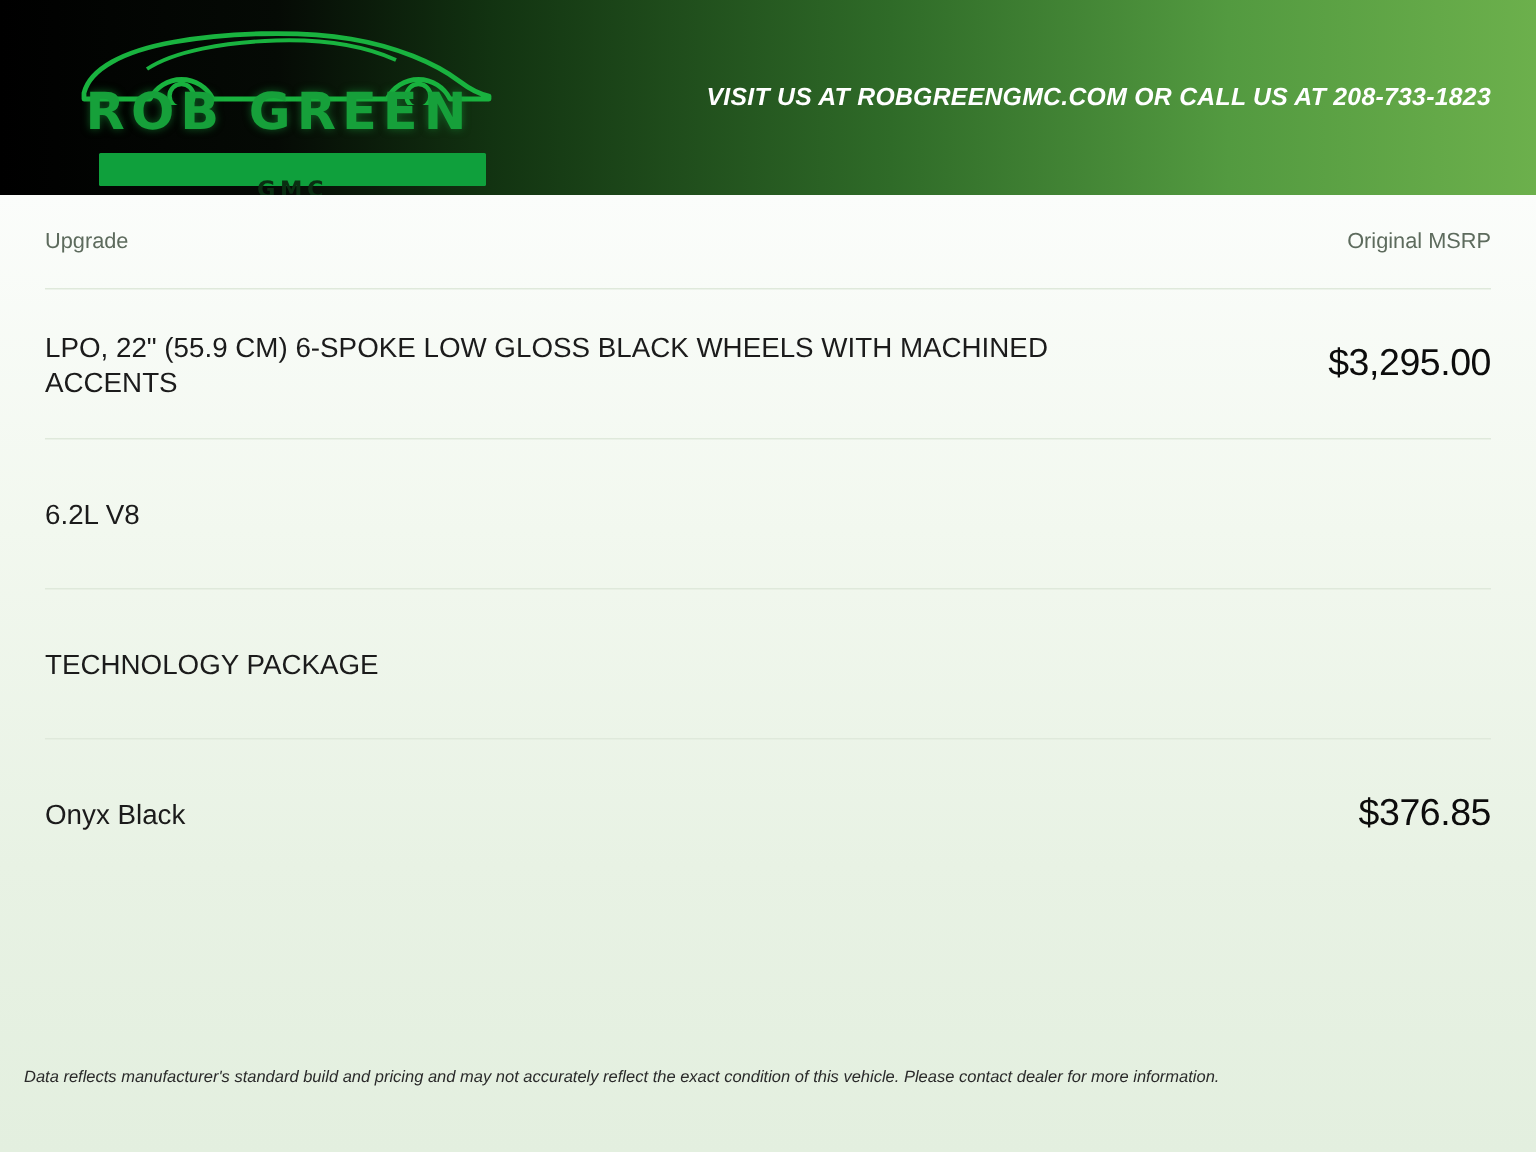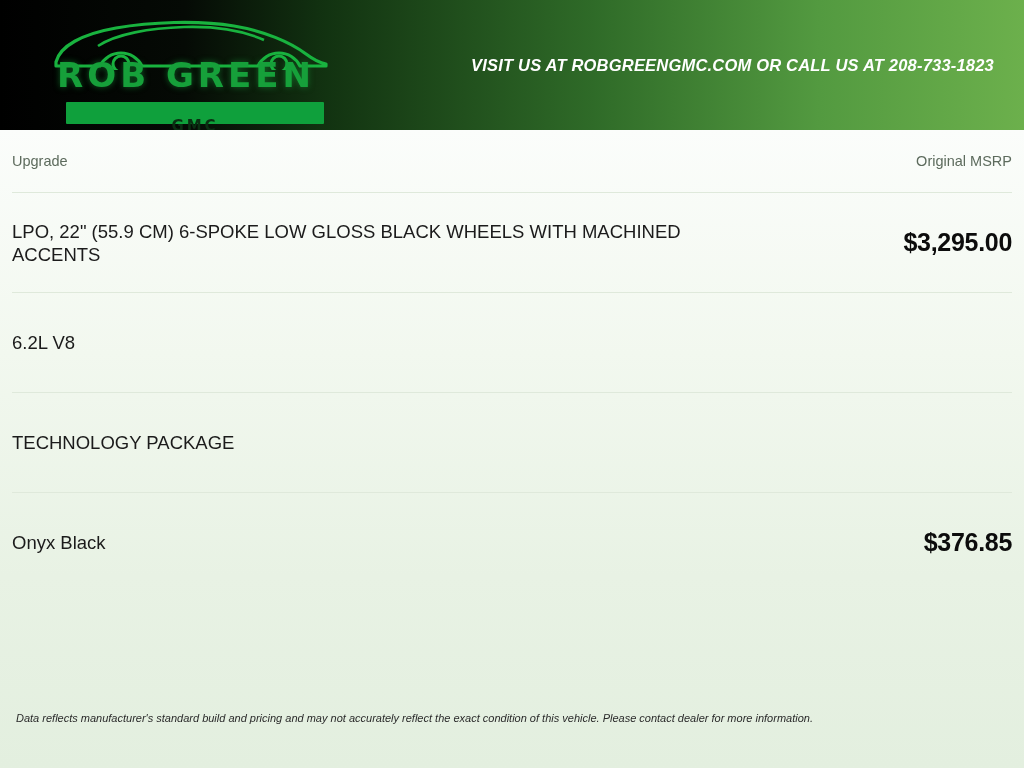--- a/index.html
+++ b/index.html
@@ -99,21 +99,21 @@
   }
 
   
   .content {
     position: absolute;
     top: 130px;
     left: 0;
     width: 1024px;
     height: 638px;
     background: linear-gradient(to bottom, #fbfdfb 0%, #f2f8ef 35%, #e8f2e4 70%, #e3efdf 100%);
-    padding: 0 12px;
+    padding: 0 30px;
   }
 
   .col-head {
     display: flex;
     justify-content: space-between;
     align-items: center;
     height: 62px;
     font-size: 14.5px;
     color: #5d6b5d;
   }
@@ -132,21 +132,21 @@
 
   .row .label {
     font-size: 18.5px;
     color: #1b1b1b;
     line-height: 23px;
     max-width: 720px;
   }
 
   .row .price {
     font-size: 25px;
-    font-weight: bold;
+    font-weight: normal;
     color: #0c0c0c;
     white-space: nowrap;
     letter-spacing: -0.3px;
   }
 
   .disclaimer {
     position: absolute;
     left: 16px;
     right: 16px;
     bottom: 42px;

